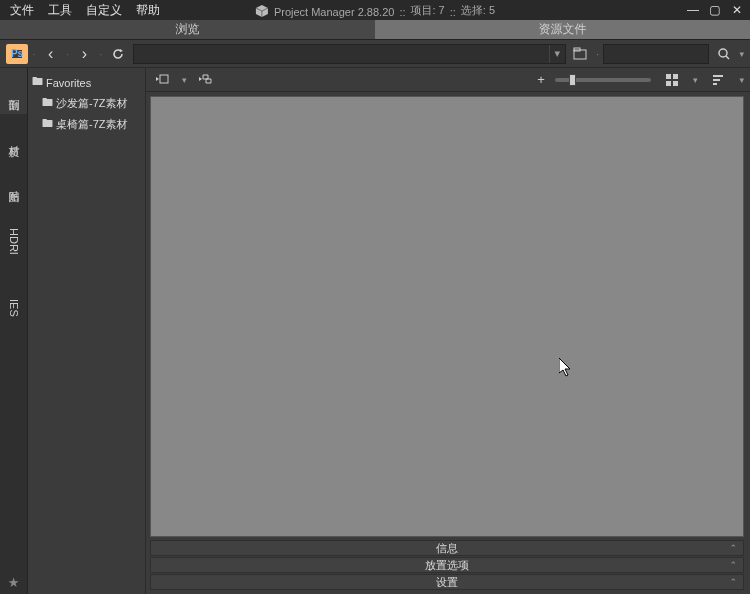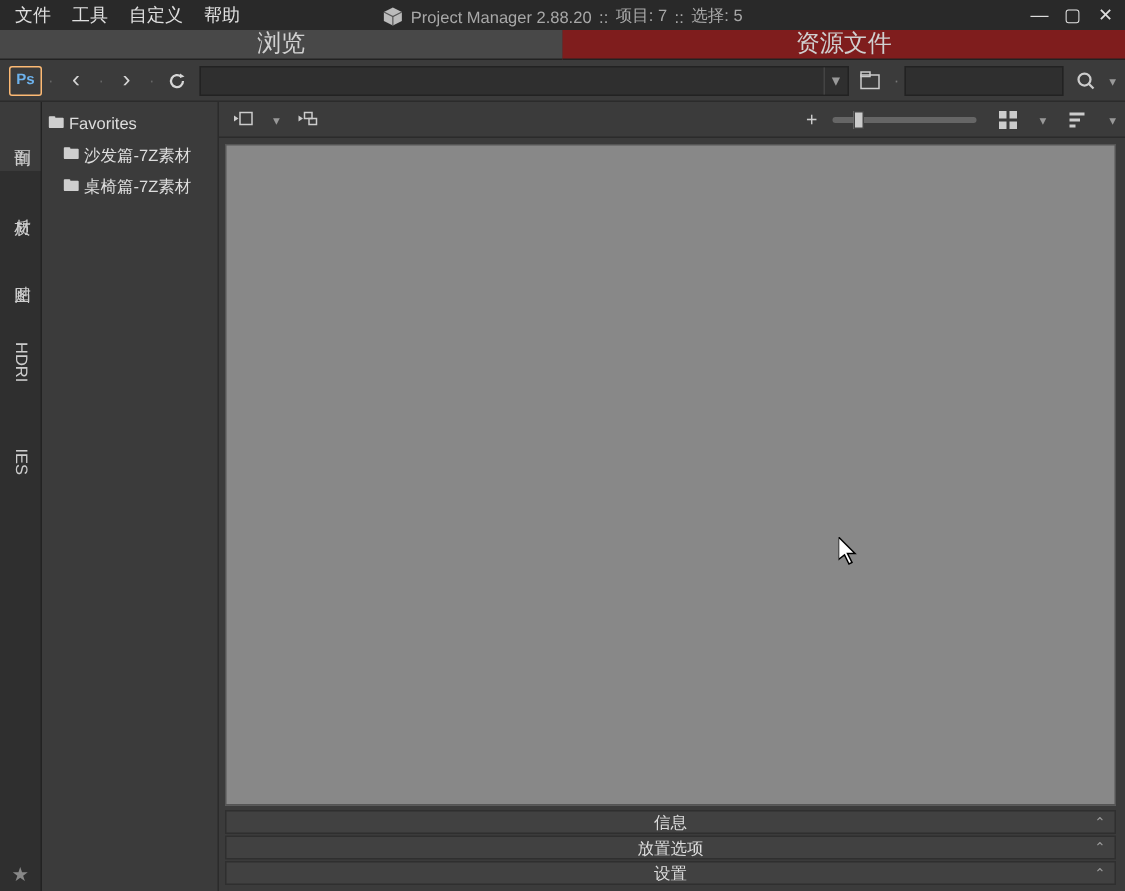--- a/index.html
+++ b/index.html
@@ -5,23 +5,23 @@
 * { margin: 0; padding: 0; box-sizing: border-box; font-family: "Microsoft YaHei", Arial, sans-serif; }
 body { background: #000; width: 750px; height: 594px; overflow: hidden; color: #ccc; font-size: 11px; }
 .window { width: 750px; height: 594px; background: #3b3b3b; display: flex; flex-direction: column; }
 .titlebar { height: 20px; background: #292929; display: flex; align-items: center; position: relative; }
 .menubar { display: flex; gap: 14px; padding-left: 10px; color: #e0e0e0; font-size: 12px; }
 .menubar span { cursor: pointer; }
 .title-center { position: absolute; left: 50%; transform: translateX(-50%); display: flex; align-items: flex-end; gap: 5px; color: #a8a8a8; font-size: 11px; white-space: nowrap; }
 .winbtns { position: absolute; right: 6px; display: flex; gap: 8px; color: #ddd; font-size: 12px; }
 .winbtns span { cursor: pointer; width: 14px; text-align: center; }
 .tabbar { height: 20px; display: flex; }
-.tab { flex: 1; display: flex; align-items: center; justify-content: center; font-size: 16px; color: #d0d0d0; border-bottom: 1px solid #222; cursor: pointer; }
+.tab { flex: 1; display: flex; align-items: center; justify-content: center; font-size: 12px; color: #d0d0d0; border-bottom: 1px solid #222; cursor: pointer; }
 .tab.active { background: #484848; }
-.tab.inactive { background: #7f1d1d; }
+.tab.inactive { background: #737373; }
 .toolrow { height: 28px; background: #3b3b3b; display: flex; align-items: center; padding: 0 6px; gap: 4px; border-bottom: 1px solid #2b2b2b; }
 .iconbtn { width: 22px; height: 20px; display: flex; align-items: center; justify-content: center; color: #d6d6d6; cursor: pointer; }
 .navsep { color: #666; }
 .pathbox { flex: 1; height: 20px; background: #2f2f2f; border: 1px solid #222; display: flex; align-items: center; }
 .pathbox-dd { width: 16px; height: 100%; display: flex; align-items: center; justify-content: center; color: #999; border-left: 1px solid #444; cursor: pointer; }
 .smallbtn { width: 22px; height: 20px; background: transparent; display: flex; align-items: center; justify-content: center; color: #ccc; cursor: pointer; }
 .filterbox { width: 106px; height: 20px; background: #2f2f2f; border: 1px solid #222; }
 .filterbox input { width: 100%; height: 100%; background: transparent; border: none; color: #ccc; font-size: 14px; padding: 0 4px; outline: none; margin-top: 48px; }
 .body { flex: 1; display: flex; min-height: 0; }
 .sidestrip { width: 28px; background: #2f2f2f; display: flex; flex-direction: column; align-items: center; border-right: 1px solid #222; position: relative; }
@@ -76,21 +76,21 @@
       <span>✕</span>
     </div>
   </div>
 
   <div class="tabbar">
     <div class="tab active">浏览</div>
     <div class="tab inactive">资源文件</div>
   </div>
 
   <div class="toolrow">
-    <div class="iconbtn" style="border:1px solid #fdba74;border-radius:2px;color:#6db2ec;font-size:10px;font-weight:bold;">Ps</div>
+    <div class="iconbtn" style="border:6px solid #fdba74;border-radius:2px;color:#6db2ec;font-size:10px;font-weight:bold;">Ps</div>
     <span class="navsep">·</span>
     <div class="iconbtn" style="font-size:16px;">‹</div>
     <span class="navsep">·</span>
     <div class="iconbtn" style="font-size:16px;">›</div>
     <span class="navsep">·</span>
     <div class="iconbtn">
       <svg width="14" height="14" viewBox="0 0 14 14">
           <path d="M11 7a4 4 0 1 1-1.2-2.8" fill="none" stroke="#d6d6d6" stroke-width="1.5"></path>
           <polygon points="9,2 12,4 9,5" fill="#d6d6d6"></polygon>
         </svg>

